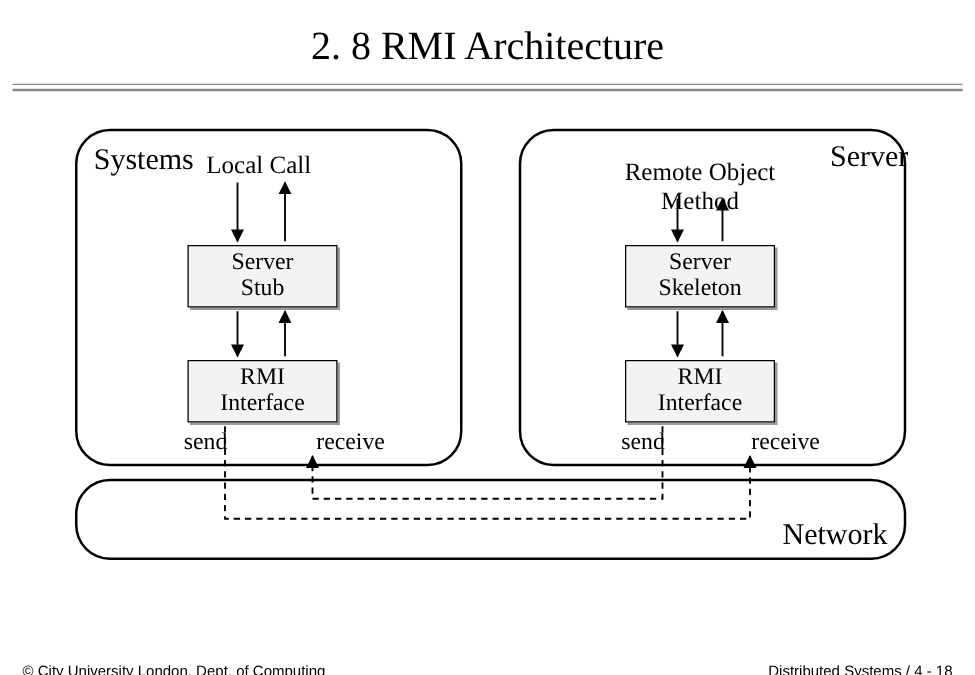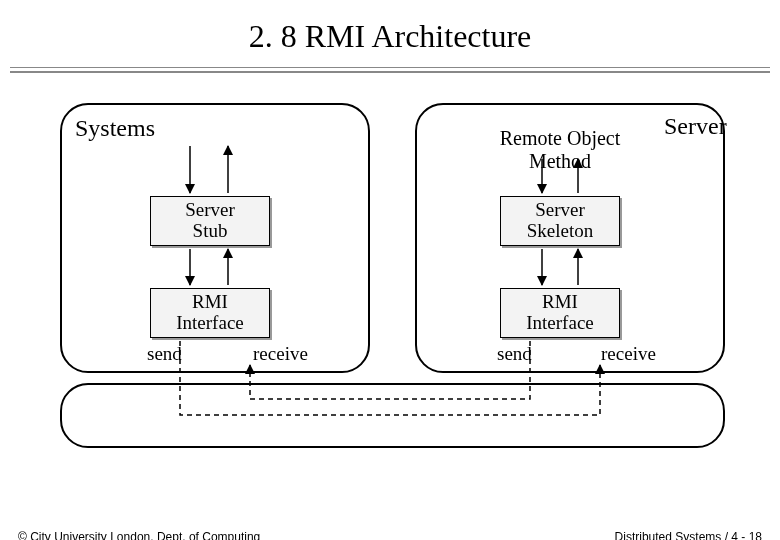--- a/index.html
+++ b/index.html
@@ -109,21 +109,23 @@
 <div class="divider"></div>
 
 <div class="stage">
 
   <div class="panel client-panel"></div>
   <div class="panel server-panel"></div>
   <div class="panel network-panel"></div>
 
   <div class="host-label client-label">Systems</div>
   <div class="host-label server-label">Server</div>
+  <div class="network-label">Network</div>
 
+  <div class="call-label local-call">Local Call</div>
   <div class="call-label remote-method">Remote Object<br>Method</div>
 
   <div class="box stub-box">
       <span>Server<br>Stub</span>
     </div>
   <div class="box rmi-left">
       <span>RMI<br>Interface</span>
     </div>
   <div class="box skel-box">
       <span>Server<br>Skeleton</span>

